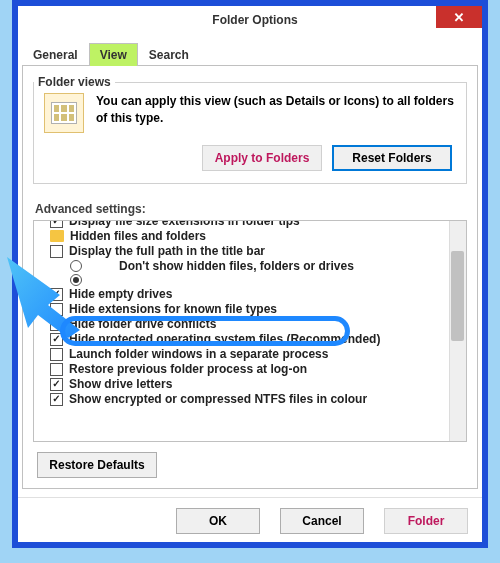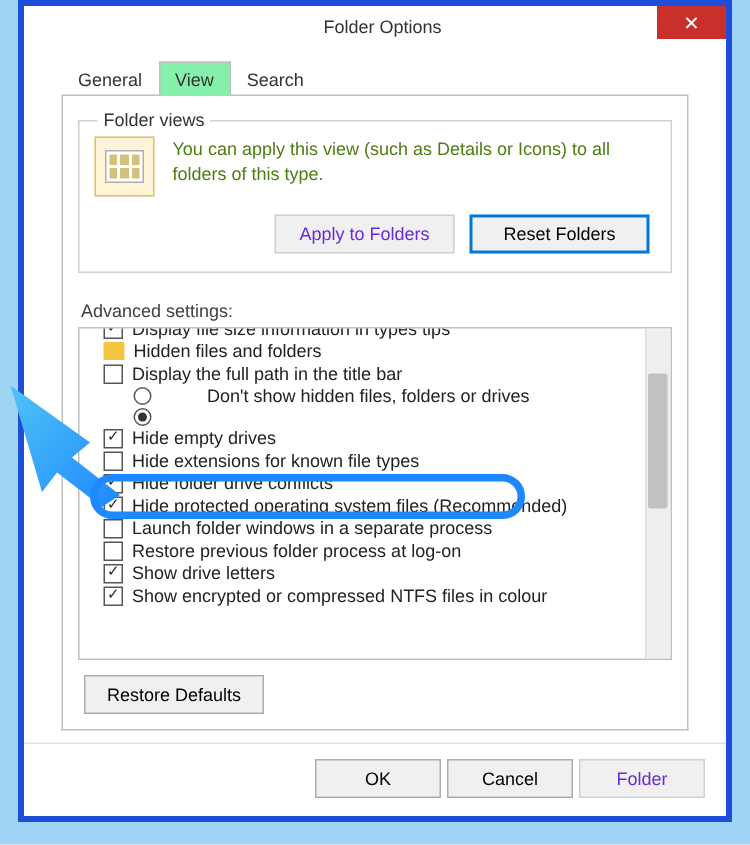--- a/index.html
+++ b/index.html
@@ -1,51 +1,51 @@
 <!DOCTYPE html>
 <html><head>
 <meta charset="utf-8">
 <style>
   * { box-sizing: border-box; font-family: "Segoe UI", Tahoma, sans-serif; }
   body { margin: 0; background: #a0d4f5; width: 500px; height: 563px; overflow: hidden; position: relative; }
-  .window { position: absolute; left: 12px; top: 0; width: 476px; height: 548px; background: #fff; border: 4px solid #1d4ed8; }
+  .window { position: absolute; left: 12px; top: 0; width: 476px; height: 548px; background: #fff; border: 6px solid #1d4ed8; font-weight: bold; }
   .titlebar { height: 28px; display: flex; align-items: center; padding-left: 10px; position: relative; }
   .titlebar-title { font-size: 12px; color: #333; width: 100%; text-align: center; }
   .close-btn { position: absolute; right: 0; top: 0; width: 46px; height: 22px; background: #c9302c; color: #fff; font-size: 13px; display: flex; align-items: center; justify-content: center; }
-  .dlg-body { padding: 8px 25px 0; }
+  .dlg-body { padding: 8px 4px 0; }
   .tabs { display: flex; border-bottom: 1px solid #c0c0c0; }
   .tab { padding: 4px 10px; font-size: 12px; color: #333; border: 1px solid transparent; border-bottom: none; position: relative; top: 1px; cursor: pointer; }
-  .tab.active { border-color: #c0c0c0; background: #86efac; }
+  .tab.active { border-color: #c0c0c0; background: #bef264; }
   .tab-content { border: 1px solid #c0c0c0; border-top: none; padding: 10px; }
   .group { border: 1px solid #d0d0d0; padding: 10px 10px 12px; position: relative; margin-top: 6px; }
-  .group-title { position: absolute; top: -8px; left: 12px; background: #fff; padding: 0 4px; font-size: 12px; color: #333; }
+  .group-title { position: absolute; top: -8px; left: 0; background: #fff; padding: 0 4px; font-size: 12px; color: #333; }
   .fv-row { display: flex; gap: 12px; align-items: flex-start; }
   .fv-icon { width: 40px; height: 40px; background: #fff4d6; border: 1px solid #e0c070; display: flex; align-items: center; justify-content: center; }
   .fv-icon-inner { width: 26px; height: 22px; background: #fff; border: 1px solid #b0b0b0; display: grid; grid-template-columns: 1fr 1fr 1fr; grid-template-rows: 1fr 1fr; gap: 2px; padding: 2px; }
   .fv-icon-inner span { background: #d3c07a; }
-  .fv-text { flex: 1; font-size: 12px; color: #4d7c0f; line-height: 1.4; }
+  .fv-text { flex: 1; font-size: 12px; color: #000000; line-height: 1.4; }
   .fv-btns { display: flex; gap: 10px; margin-top: 12px; justify-content: flex-end; padding-right: 4px; }
   .btn { font-size: 12px; padding: 5px 0; border: 1px solid #adadad; background: #f0f0f0; min-width: 120px; text-align: center; cursor: pointer; }
-  .btn.disabled { color: #6d28d9; border-color: #d0d0d0; cursor: default; }
+  .btn.disabled { color: #be185d; border-color: #d0d0d0; cursor: default; }
   .btn.primary-outline { border: 2px solid #0078d7; padding: 4px 0; }
   .adv-label { font-size: 12px; margin: 18px 0 4px 2px; color: #404040; }
   .adv-box { border: 1px solid #c0c0c0; height: 222px; position: relative; overflow: hidden; }
   .adv-scroll { position: absolute; right: 0; top: 0; width: 17px; height: 100%; background: #efefef; border-left: 1px solid #dcdcdc; }
   .adv-thumb { position: absolute; right: 2px; top: 30px; width: 13px; height: 90px; background: #c1c1c1; border-radius: 2px; }
   .adv-list { padding: 4px 0 4px 6px; }
   .item { display: flex; align-items: center; gap: 6px; font-size: 12px; color: #222; margin: 1px 0; padding-left: 10px; }
   .item.sub { padding-left: 30px; gap: 37px; }
   .chk { width: 13px; height: 13px; border: 1px solid #555; display: flex; align-items: center; justify-content: center; font-size: 10px; line-height: 1; color: #222; flex-shrink: 0; }
   .radio { width: 12px; height: 12px; border: 1px solid #555; border-radius: 50%; display: flex; align-items: center; justify-content: center; flex-shrink: 0; }
   .radio .dot { width: 6px; height: 6px; border-radius: 50%; background: #333; }
   .folder-ico { width: 14px; height: 12px; background: #f5c542; border-radius: 1px; flex-shrink: 0; }
   .highlight-ring { position: absolute; border: 5px solid #1e88ff; border-radius: 20px; pointer-events: none; }
   .arrow { position: absolute; pointer-events: none; }
   .restore-row { display: flex; justify-content: flex-start; padding: 10px 4px 0; }
-  .dlg-buttons { display: flex; justify-content: flex-end; gap: 4px; padding: 10px 14px 14px; border-top: 1px solid #e0e0e0; margin-top: 8px; }
+  .dlg-buttons { display: flex; justify-content: flex-end; gap: 20px; padding: 10px 14px 14px; border-top: 1px solid #e0e0e0; margin-top: 8px; }
   .dlg-buttons .btn { min-width: 84px; }
   .hidden-top { margin-top: -11px; }
 </style>
 </head>
 <body>
 
 <div class="window">
   <div class="titlebar">
     <div class="titlebar-title">Folder Options</div>
     <div class="close-btn">
@@ -82,21 +82,21 @@
           <div class="btn primary-outline">Reset Folders</div>
         </div>
       </div>
 
       <div class="adv-label">Advanced settings:</div>
 
       <div class="adv-box">
         <div class="adv-list" id="adv-list">
             <div class="item hidden-top">
               <div class="chk">✓</div>
-              <span>Display file size information in types tips</span>
+              <span>Display file size extensions in folder tips</span>
             </div>
             <div class="item">
               <div class="folder-ico"></div>
               <span>Hidden files and folders</span>
             </div>
             <div class="item">
               <div class="chk"></div>
               <span>Display the full path in the title bar</span>
             </div>
             <div class="item sub">

